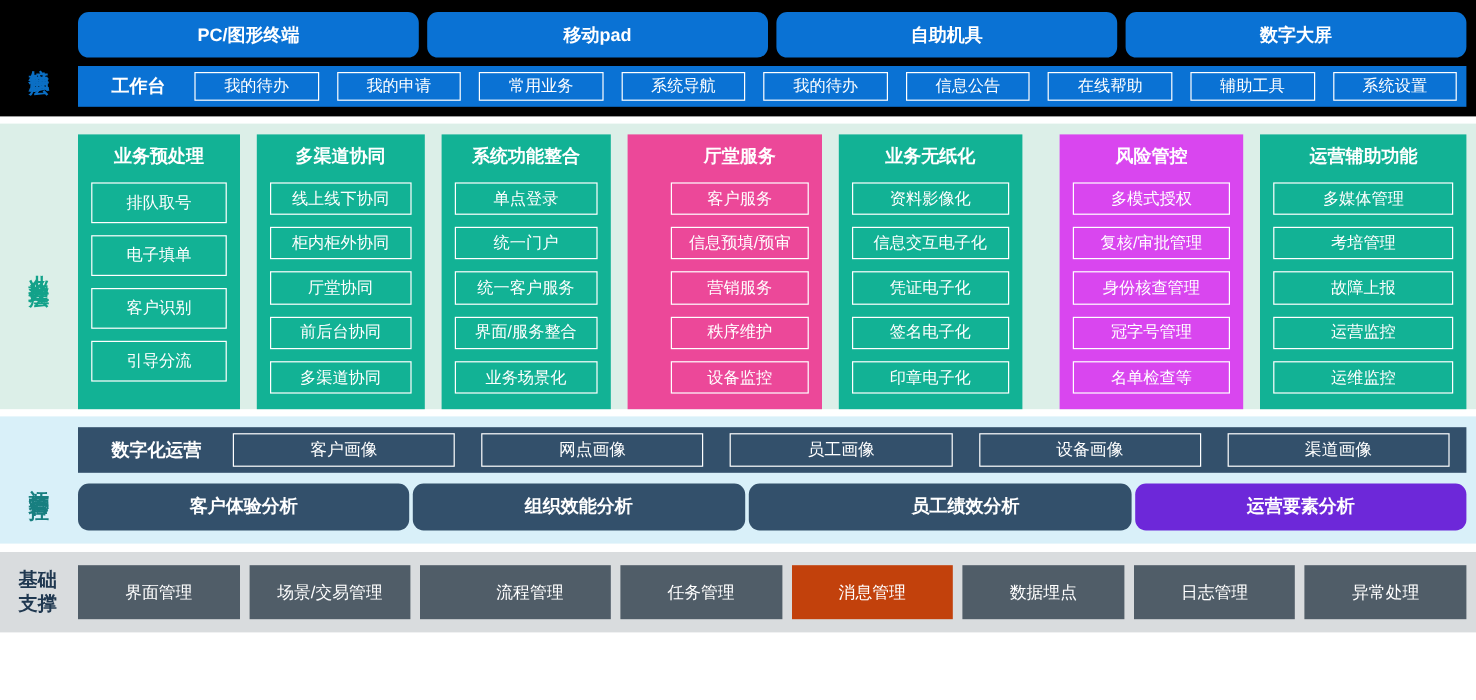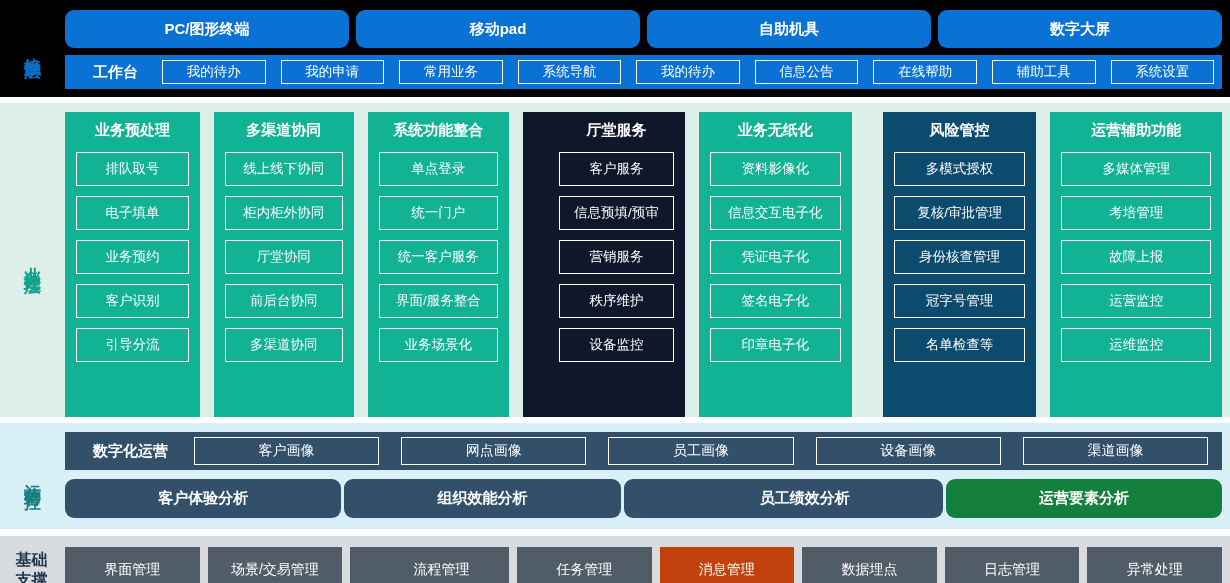--- a/index.html
+++ b/index.html
@@ -53,21 +53,21 @@
   .wb-items { display: flex; flex: 1; gap: 15px; }
   .wb-item {
     flex: 1; height: 24px;
     border: 1px solid #fff;
     color: #fff; font-size: 13.5px;
     display: flex; align-items: center; justify-content: center;
     white-space: nowrap;
   }
 
   
-  .band-business { height: 314px; margin-top: 6px; }
+  .band-business { height: 238px; margin-top: 6px; }
   .columns { display: flex; gap: 14px; padding-top: 9px; height: 100%; }
   .b-column { padding: 0 11px 13px; display: flex; flex-direction: column; min-width: 0; }
   .col-title {
     color: #fff; font-weight: bold; font-size: 15px;
     text-align: center; padding: 9px 0 2px; white-space: nowrap;
   }
   .col-item {
     border: 1px solid #fff; height: 34px; margin-top: 10px;
     color: #fff; font-size: 13.5px; line-height: 1.15;
     display: flex; align-items: center; justify-content: center;
@@ -140,57 +140,56 @@
 <div class="band band-business" style="background: rgb(220, 239, 232);">
   <div class="gutter">
     <div class="vlabel" style="color: rgb(19, 162, 138);">业务处理层</div>
   </div>
   <div class="content">
     <div class="columns" id="b-columns">
         <div class="b-column" style="background: rgb(18, 178, 149); flex: 120 1 0px;">
           <div class="col-title">业务预处理</div>
           <div class="col-item">排队取号</div>
           <div class="col-item">电子填单</div>
-          <div class="col-item">业务预约</div>
           <div class="col-item">客户识别</div>
           <div class="col-item">引导分流</div>
         </div>
         <div class="b-column" style="background: rgb(18, 178, 149); flex: 125 1 0px;">
           <div class="col-title">多渠道协同</div>
           <div class="col-item">线上线下协同</div>
           <div class="col-item">柜内柜外协同</div>
           <div class="col-item">厅堂协同</div>
           <div class="col-item">前后台协同</div>
           <div class="col-item">多渠道协同</div>
         </div>
         <div class="b-column" style="background: rgb(18, 178, 149); flex: 127 1 0px;">
           <div class="col-title">系统功能整合</div>
           <div class="col-item">单点登录</div>
           <div class="col-item">统一门户</div>
           <div class="col-item">统一客户服务</div>
           <div class="col-item">界面/服务整合</div>
           <div class="col-item">业务场景化</div>
         </div>
-        <div class="b-column" style="background: #0f172a; flex: 122 1 0px; padding-left: 36px;">
+        <div class="b-column" style="background: #ec4899; flex: 122 1 0px; padding-left: 36px;">
           <div class="col-title">厅堂服务</div>
           <div class="col-item">客户服务</div>
           <div class="col-item">信息预填/预审</div>
           <div class="col-item">营销服务</div>
           <div class="col-item">秩序维护</div>
           <div class="col-item">设备监控</div>
         </div>
         <div class="b-column" style="background: rgb(18, 178, 149); flex: 139 1 0px;">
           <div class="col-title">业务无纸化</div>
           <div class="col-item">资料影像化</div>
           <div class="col-item">信息交互电子化</div>
           <div class="col-item">凭证电子化</div>
           <div class="col-item">签名电子化</div>
           <div class="col-item">印章电子化</div>
         </div>
-        <div class="b-column" style="background: #0c4a6e; flex: 140 1 0px; margin-left: 17px;">
+        <div class="b-column" style="background: #d946ef; flex: 140 1 0px; margin-left: 17px;">
           <div class="col-title">风险管控</div>
           <div class="col-item">多模式授权</div>
           <div class="col-item">复核/审批管理</div>
           <div class="col-item">身份核查管理</div>
           <div class="col-item">冠字号管理</div>
           <div class="col-item">名单检查等</div>
         </div>
         <div class="b-column" style="background: rgb(18, 178, 149); flex: 159 1 0px;">
           <div class="col-title">运营辅助功能</div>
           <div class="col-item">多媒体管理</div>
@@ -215,21 +214,21 @@
           <div class="digital-item">网点画像</div>
           <div class="digital-item">员工画像</div>
           <div class="digital-item">设备画像</div>
           <div class="digital-item">渠道画像</div>
         </div>
     </div>
     <div class="analysis-row" id="analysis-row">
         <div class="analysis-box" style="background: rgb(51, 80, 107);">客户体验分析</div>
         <div class="analysis-box" style="background: rgb(51, 80, 107);">组织效能分析</div>
         <div class="analysis-box" style="background: rgb(51, 80, 107); padding-left: 43px;">员工绩效分析</div>
-        <div class="analysis-box" style="background: #15803d;">运营要素分析</div>
+        <div class="analysis-box" style="background: #6d28d9;">运营要素分析</div>
       </div>
   </div>
 </div>
 
 <div class="band band-foundation" style="background: rgb(217, 220, 222);">
   <div class="gutter">
     <div class="hlabel" style="color: rgb(32, 56, 80);">基础支撑</div>
   </div>
   <div class="content">
     <div class="foundation-items" id="f-items">

